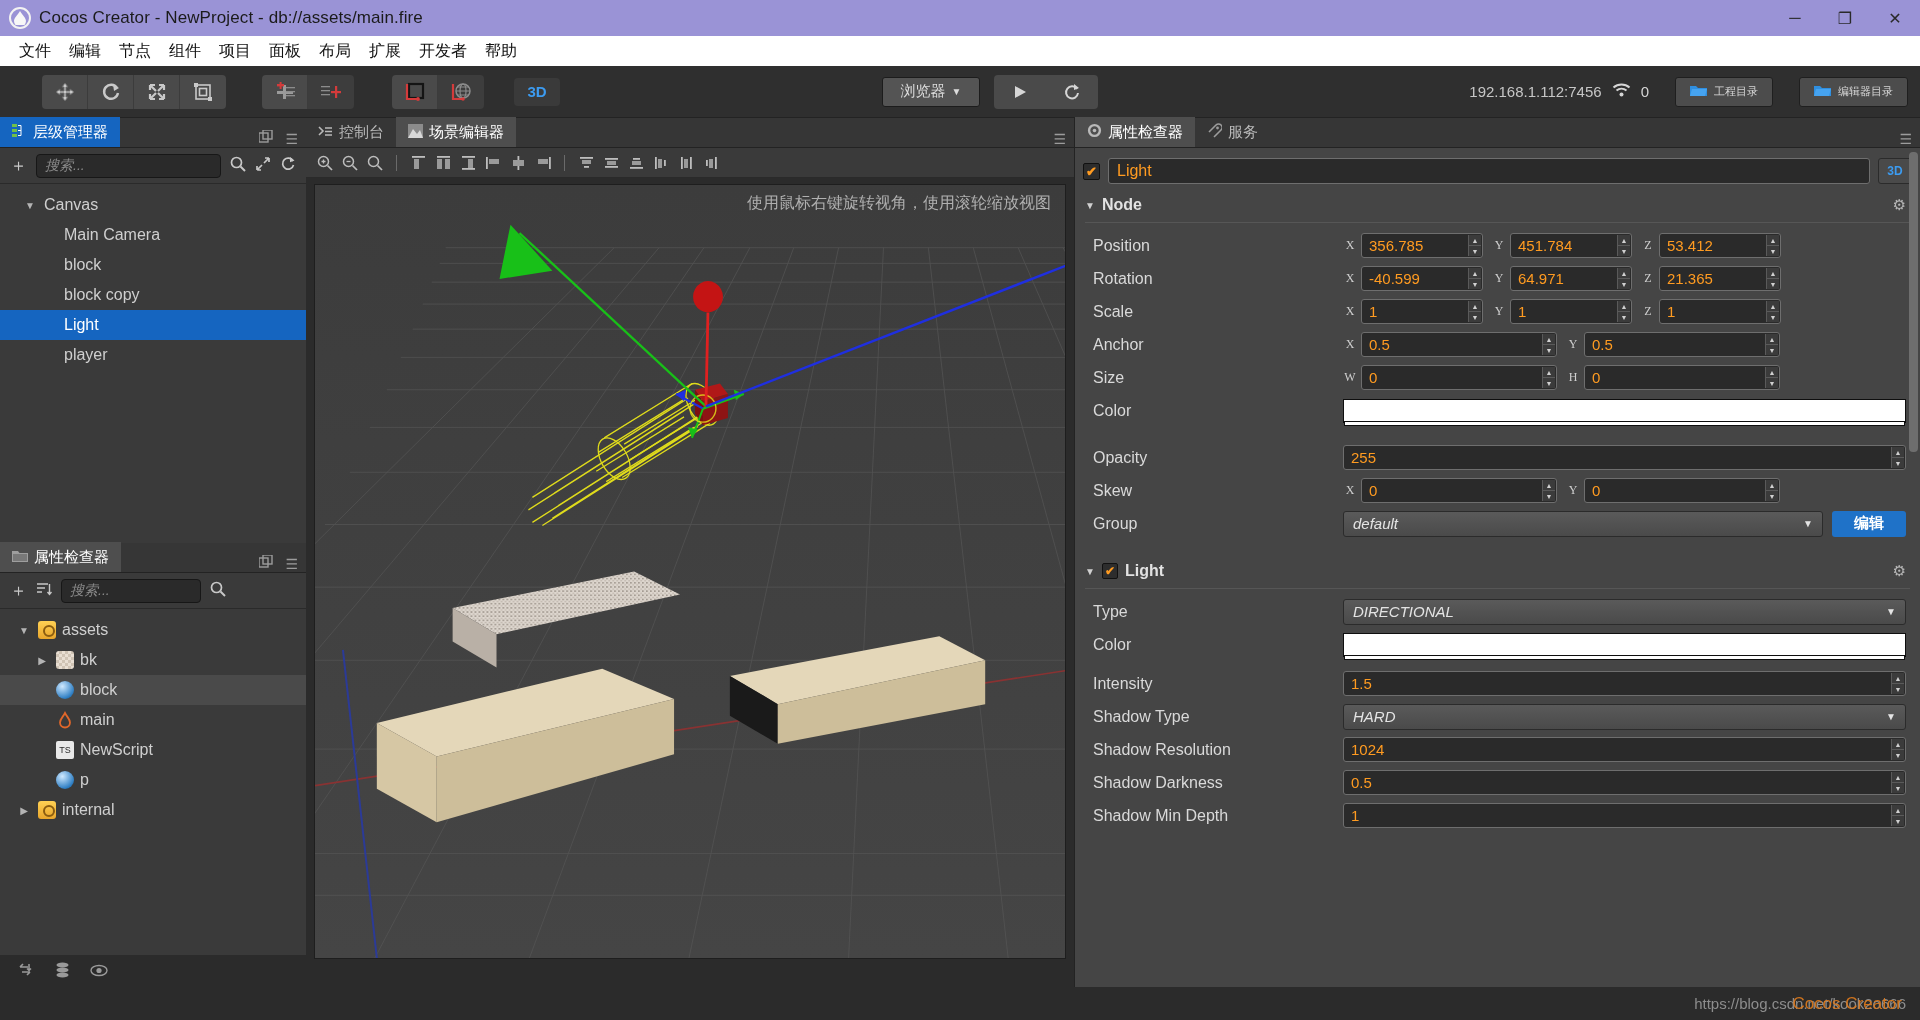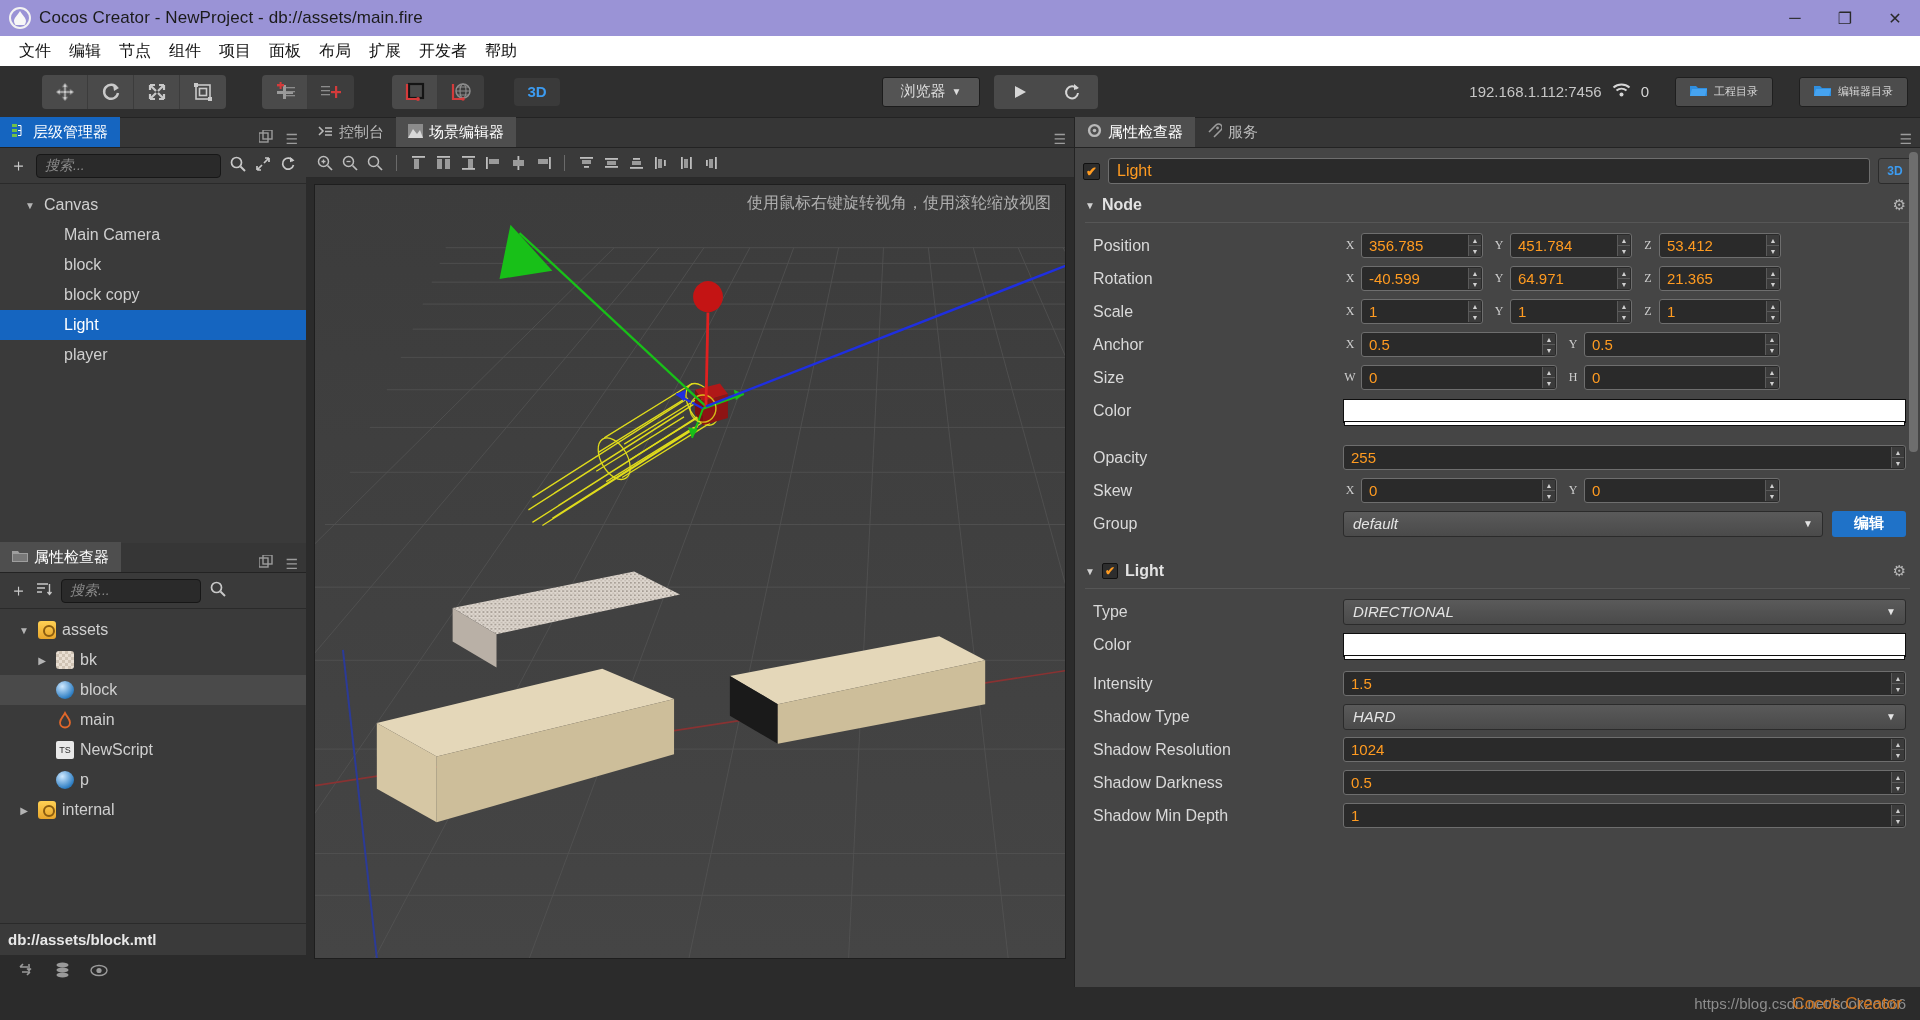--- a/index.html
+++ b/index.html
@@ -552,21 +552,20 @@
           <span class="tw"></span>
           <span class="asset-ic ic-sphere"></span>
           <span>p</span>
         </div>
         <div class="tree-row" style="padding-left:16px">
           <span class="tw">▶</span>
           <span class="asset-ic ic-folder"></span>
           <span>internal</span>
         </div>
       </div>
-      <div class="status-path">db://assets/block.mtl</div>
       <div class="status-icons">
         <span>
           <svg width="17" height="15" viewBox="0 0 17 15">
               <path d="M2 5 H10 M2 5 L5 2 M12 10 H4 M12 10 L9 13" stroke="#9a9a9a" stroke-width="1.6" fill="none"></path>
               <path d="M11 2 V8 M9 6.5 L11 8.5 L13 6.5" stroke="#9a9a9a" stroke-width="1.5" fill="none"></path>
             </svg>
         </span>
         <span>
           <svg width="15" height="16" viewBox="0 0 15 16">
               <ellipse cx="7.5" cy="3" rx="6" ry="2.4" fill="#9a9a9a"></ellipse>

